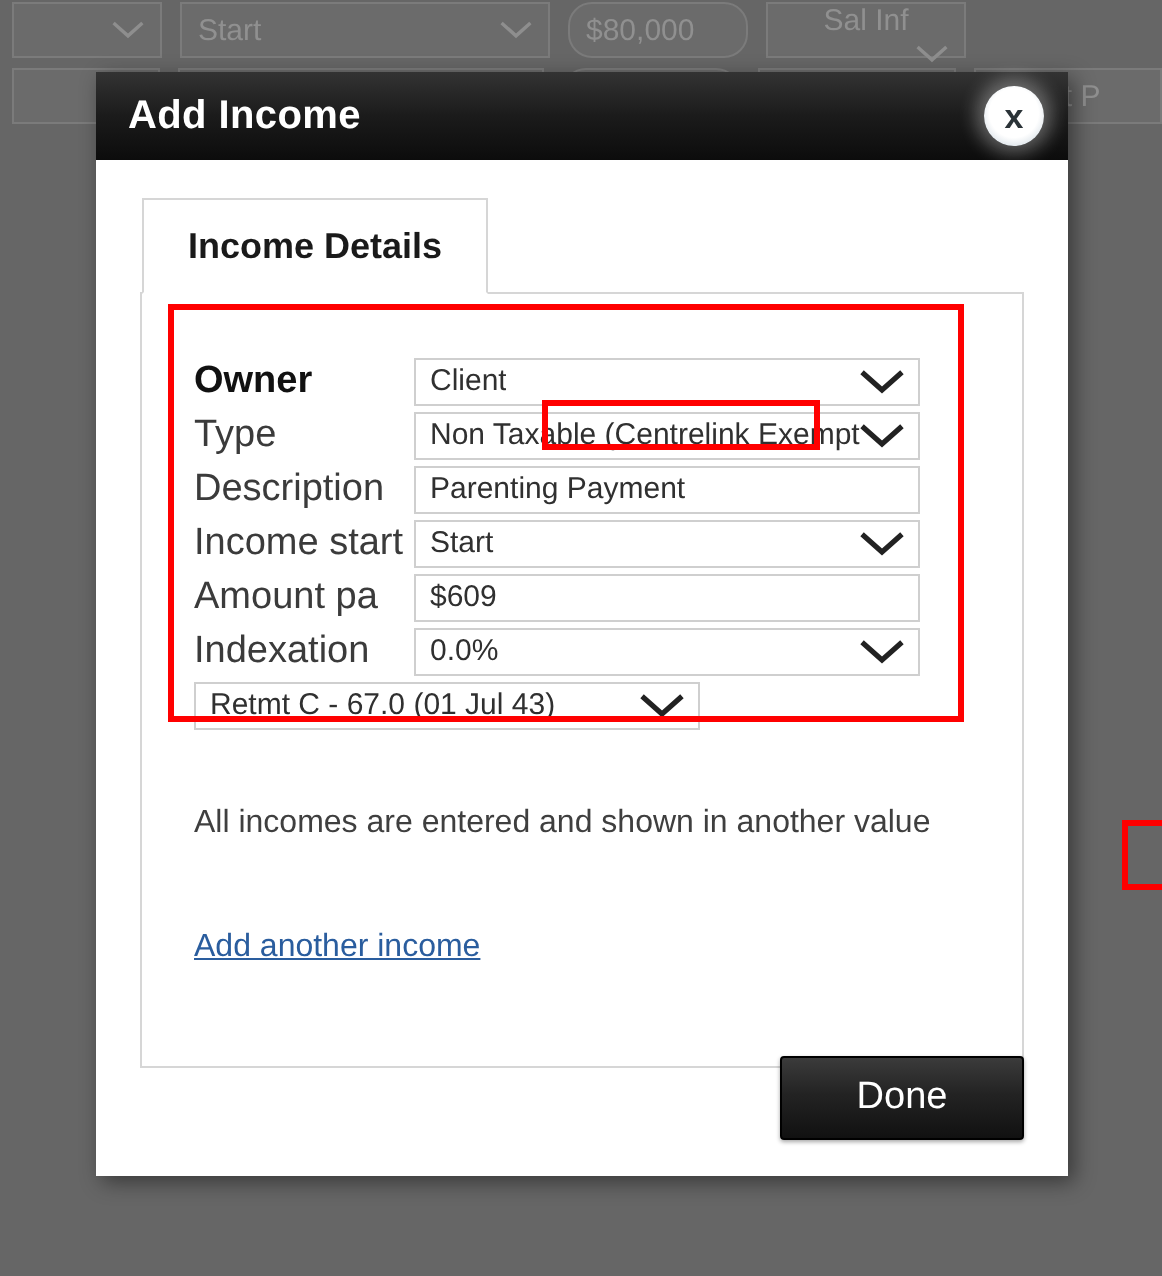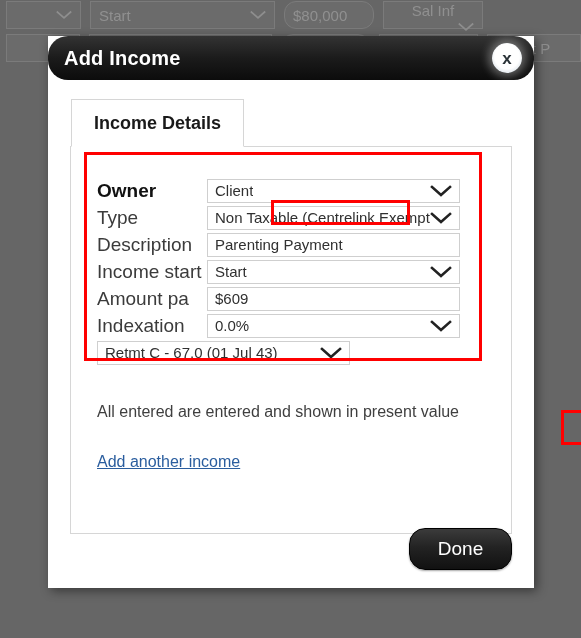--- a/index.html
+++ b/index.html
@@ -82,21 +82,20 @@
     background: #ffffff;
     box-shadow: 3px 3px 10px rgba(0,0,0,0.45);
   }
   .modal-titlebar {
     height: 44px;
     background: linear-gradient(to bottom, #333333 0%, #1b1b1b 50%, #0c0c0c 100%);
     display: flex;
     align-items: center;
     padding: 0 12px 0 16px;
     position: relative;
-    border-radius: 20px;
   }
   .modal-title {
     color: #ffffff;
     font-size: 20px;
     font-weight: bold;
     letter-spacing: 0.2px;
   }
   .close-btn {
     position: absolute;
     right: 12px;
@@ -232,37 +231,37 @@
     pointer-events: none;
   }
 
   .note {
     margin-top: 37px;
     font-size: 16px;
     color: #3f3f3f;
   }
   .add-link {
     display: inline-block;
-    margin-top: 32px;
+    margin-top: 44px;
     font-size: 16px;
     color: #2a5d9e;
     text-decoration: underline;
     cursor: pointer;
   }
 
   .footer {
     position: absolute;
     right: 22px;
     bottom: 18px;
   }
   .done-btn {
-    width: 103px;
+    width: 122px;
     height: 42px;
     border: 1px solid #000000;
-    border-radius: 16px;
+    border-radius: 2px;
     background: linear-gradient(to bottom, #3b3b3b 0%, #232323 45%, #111111 100%);
     color: #ffffff;
     font-size: 19px;
     font-family: "Liberation Sans", sans-serif;
     cursor: pointer;
     box-shadow: 0 1px 2px rgba(0,0,0,0.35);
   }
 </style>
 </head>
 <body>
@@ -406,21 +405,21 @@
           <div class="form-row">
             <div class="control">
               <span class="val">Retmt C - 67.0 (01 Jul 43)</span>
               <span class="sel-chev"><svg viewBox="0 0 22 14" width="22" height="14" aria-hidden="true">
                   <path d="M2 3 L11 11 L20 3" fill="none" stroke="#222" stroke-width="2.6" stroke-linecap="square"></path>
                 </svg></span>
             </div>
           </div>
         </div>
 
-      <div class="note">All entered are entered and shown in present value</div>
+      <div class="note">All incomes are entered and shown in another value</div>
 
       <a class="add-link">Add another income</a>
     </div>
 
     <div class="footer">
       <button class="done-btn">Done</button>
     </div>
 
   </div>
 </div>

